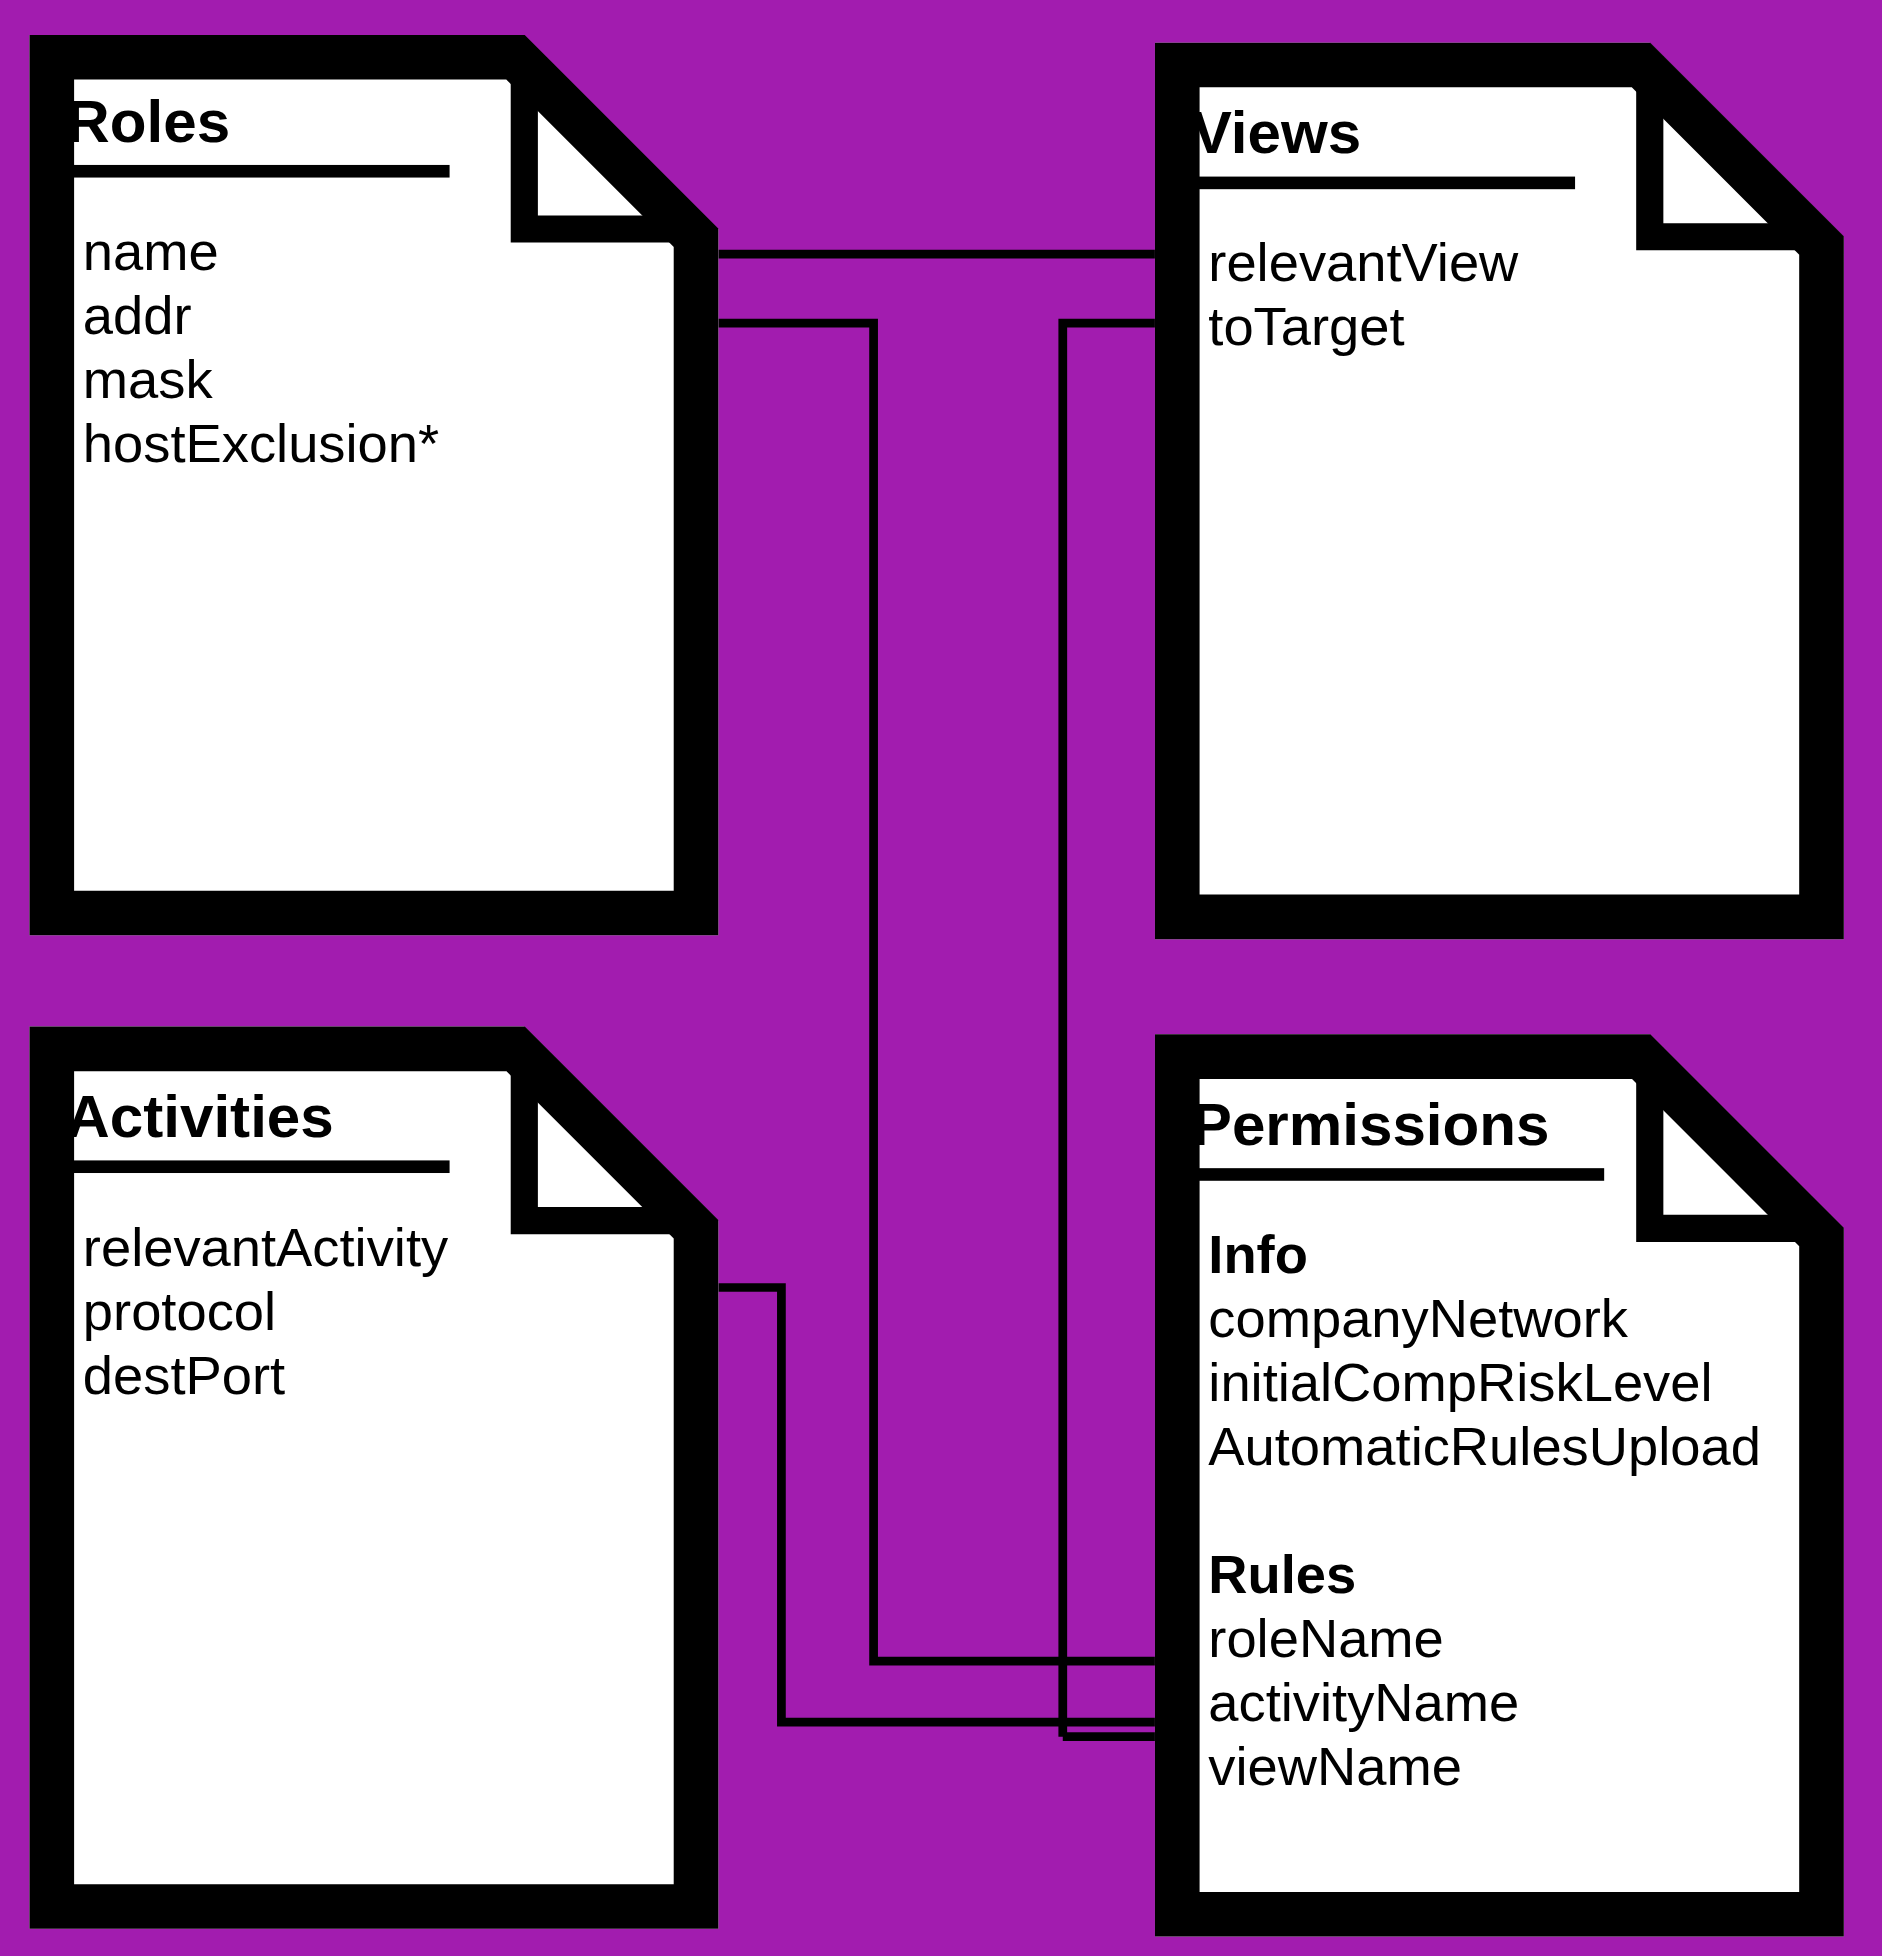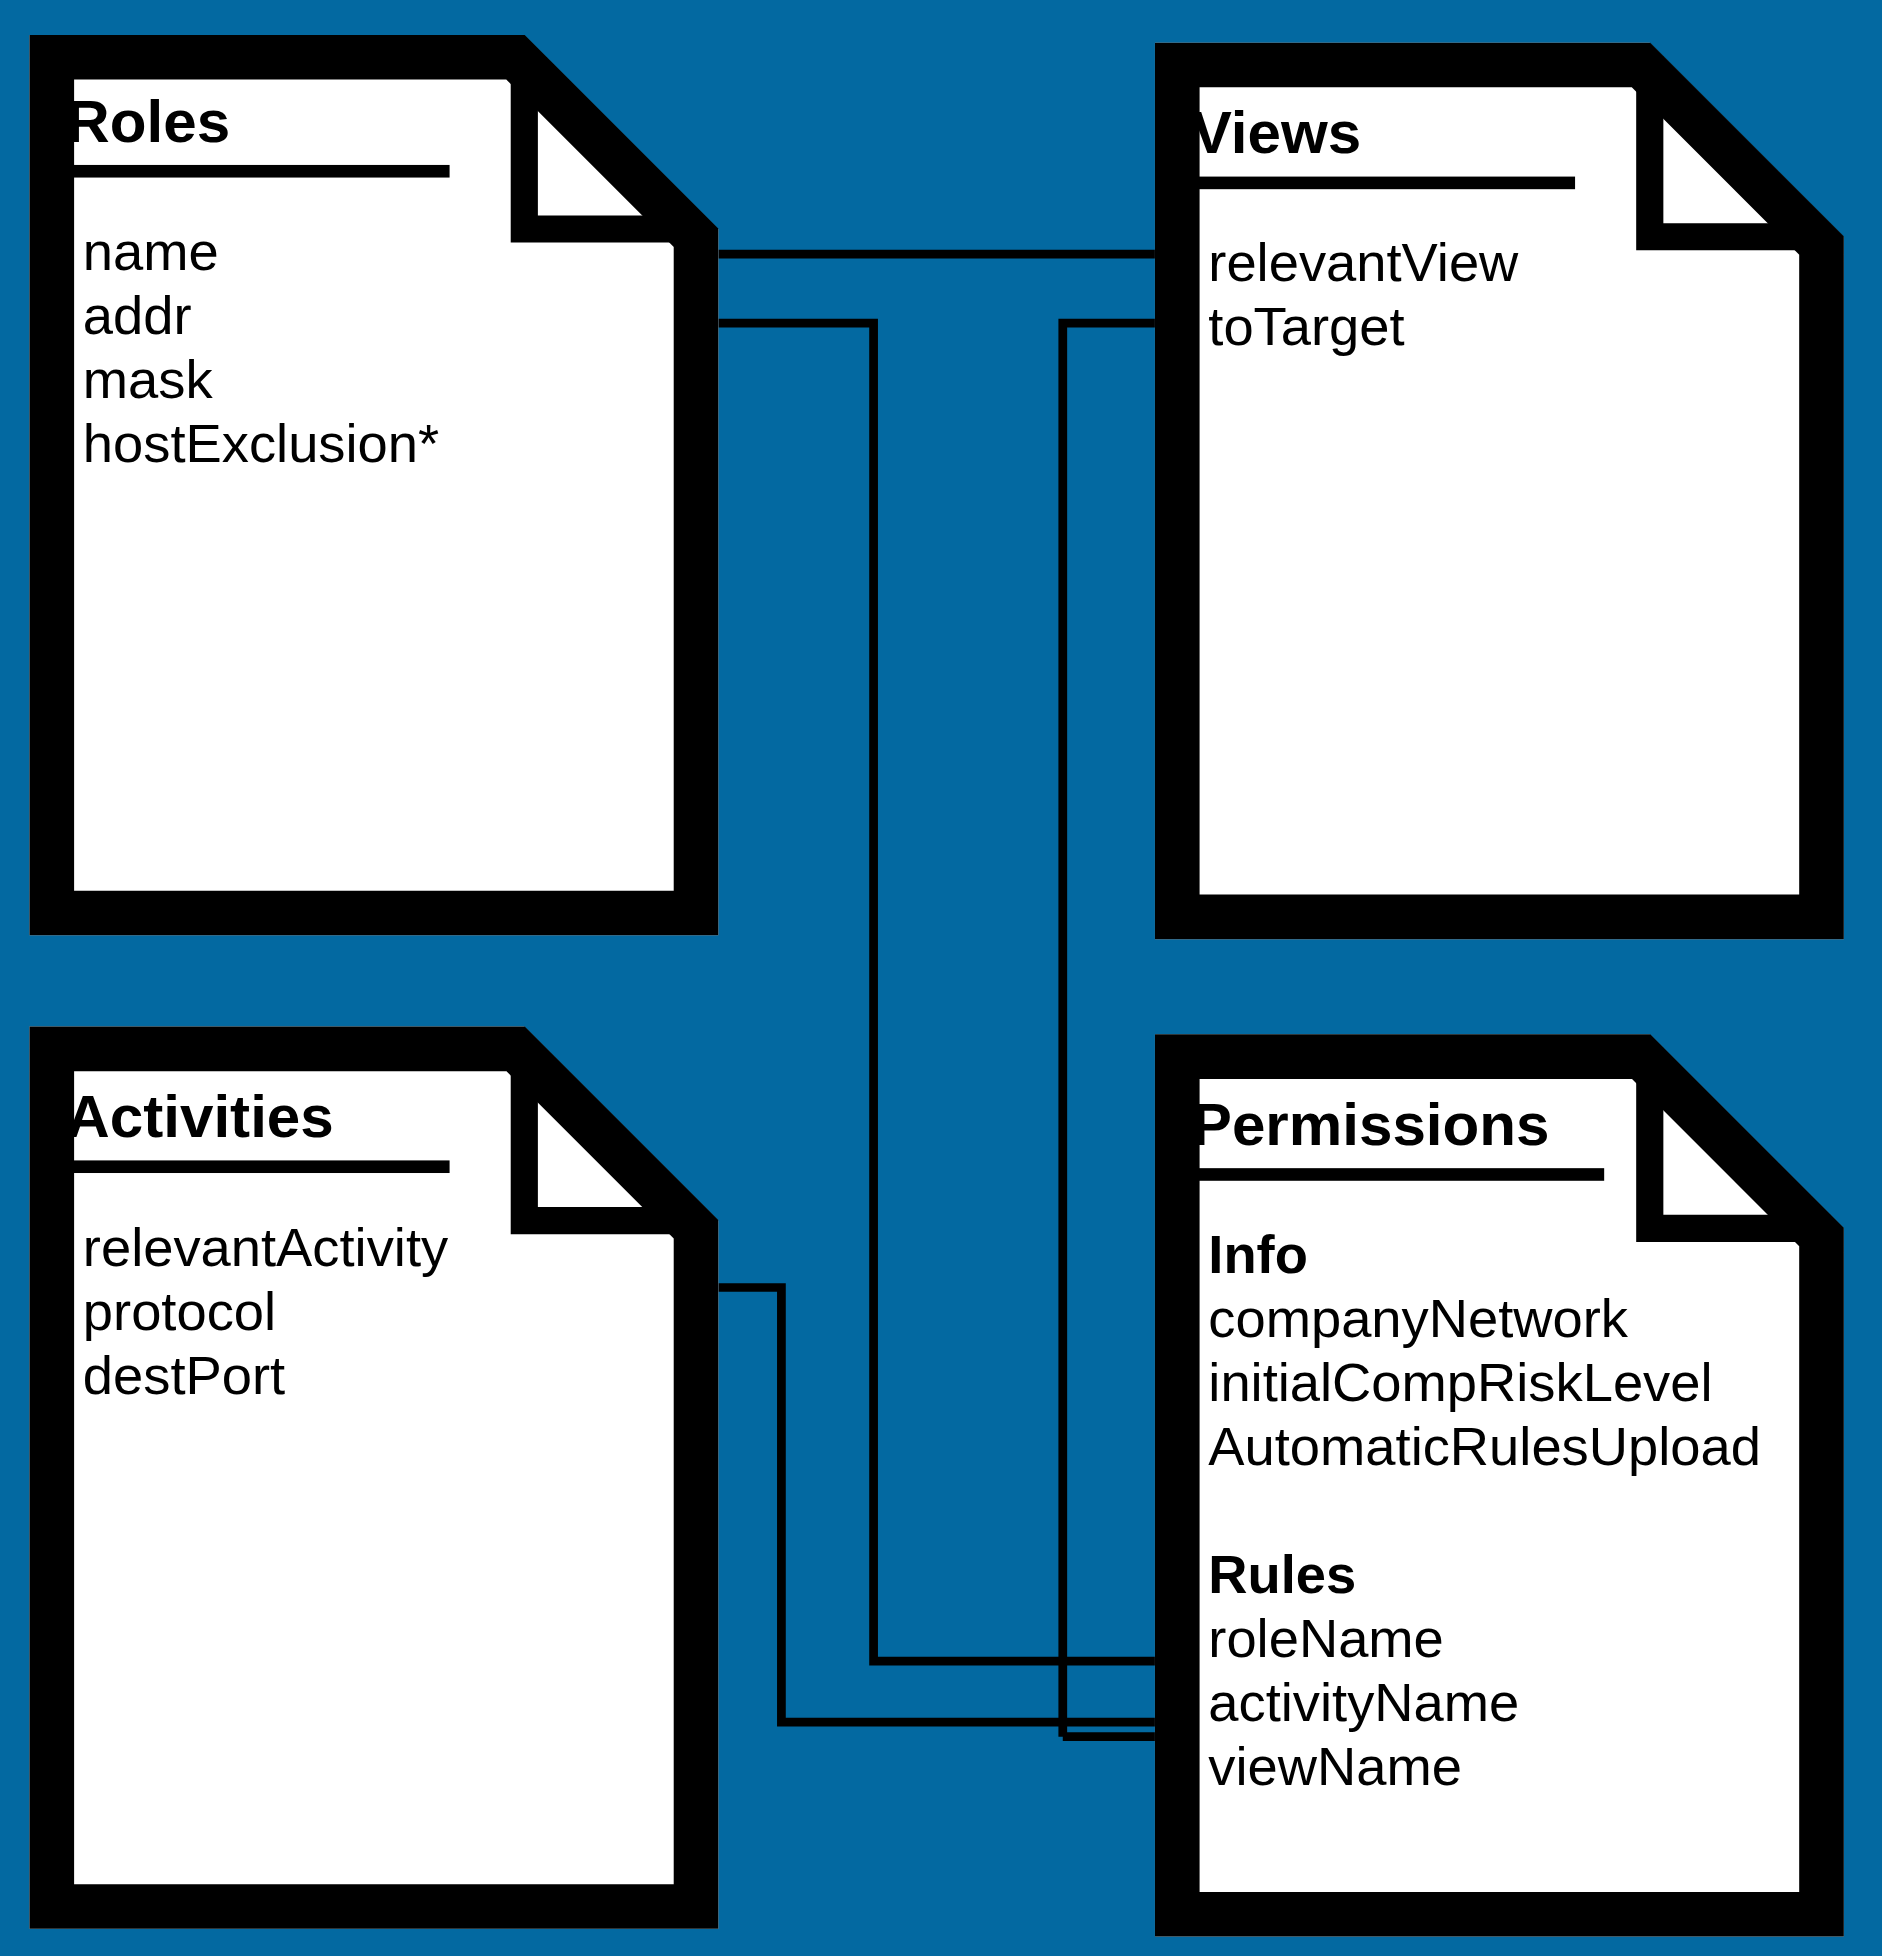--- a/index.html
+++ b/index.html
@@ -11,21 +11,21 @@
   body {
     width: 1883px;
     height: 1956px;
     font-family: "Liberation Sans", sans-serif;
     overflow: hidden;
   }
   #diagram-root {
     position: relative;
     width: 1883px;
     height: 1956px;
-    background: #0369a1;
+    background: #a21caf;
   }
   svg#diagram-svg {
     position: absolute;
     top: 0;
     left: 0;
     width: 1883px;
     height: 1956px;
   }
   .note-title {
     font-weight: bold;

